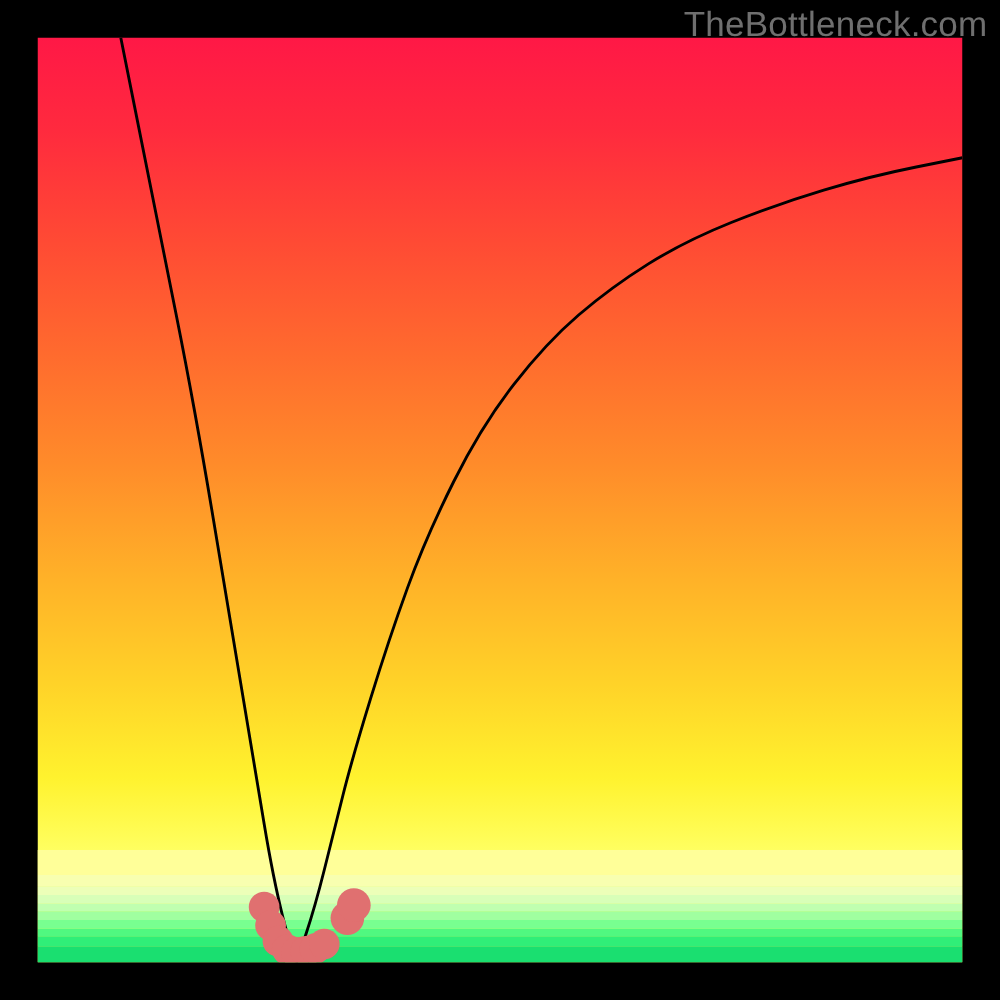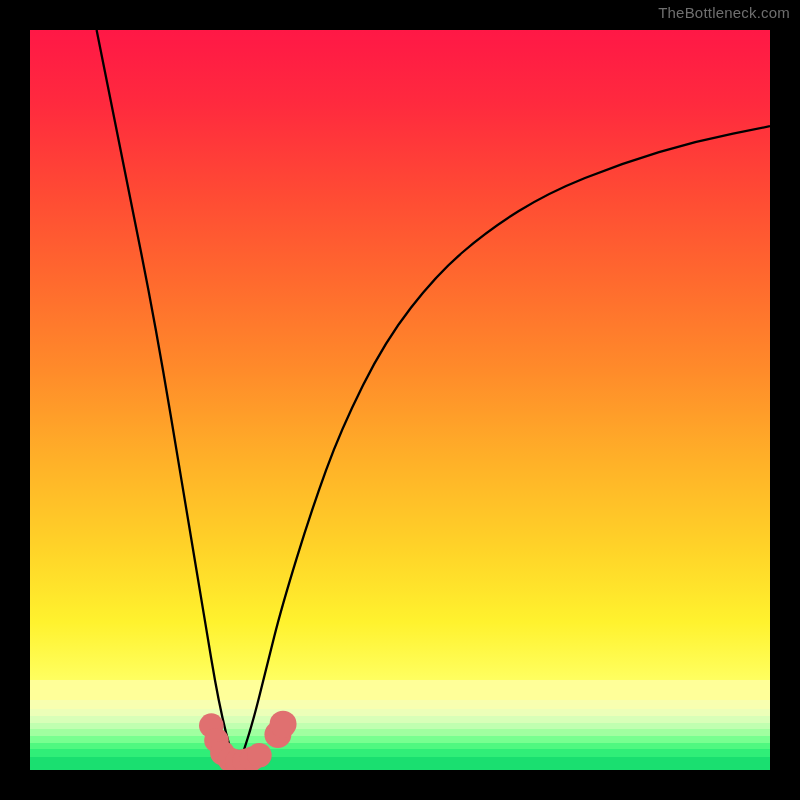--- a/index.html
+++ b/index.html
@@ -17,21 +17,21 @@
     top: 0;
     width: 800px;
     height: 800px;
     background: #000;
   }
   .watermark {
     position: absolute;
     top: 4px;
     right: 10px;
     color: #6f6f6f;
-    font-size: 15px;
+    font-size: 28px;
     font-weight: 500;
     letter-spacing: 0.2px;
     user-select: none;
   }
   .plot {
     position: absolute;
     left: 30px;
     top: 30px;
     width: 740px;
     height: 740px;

